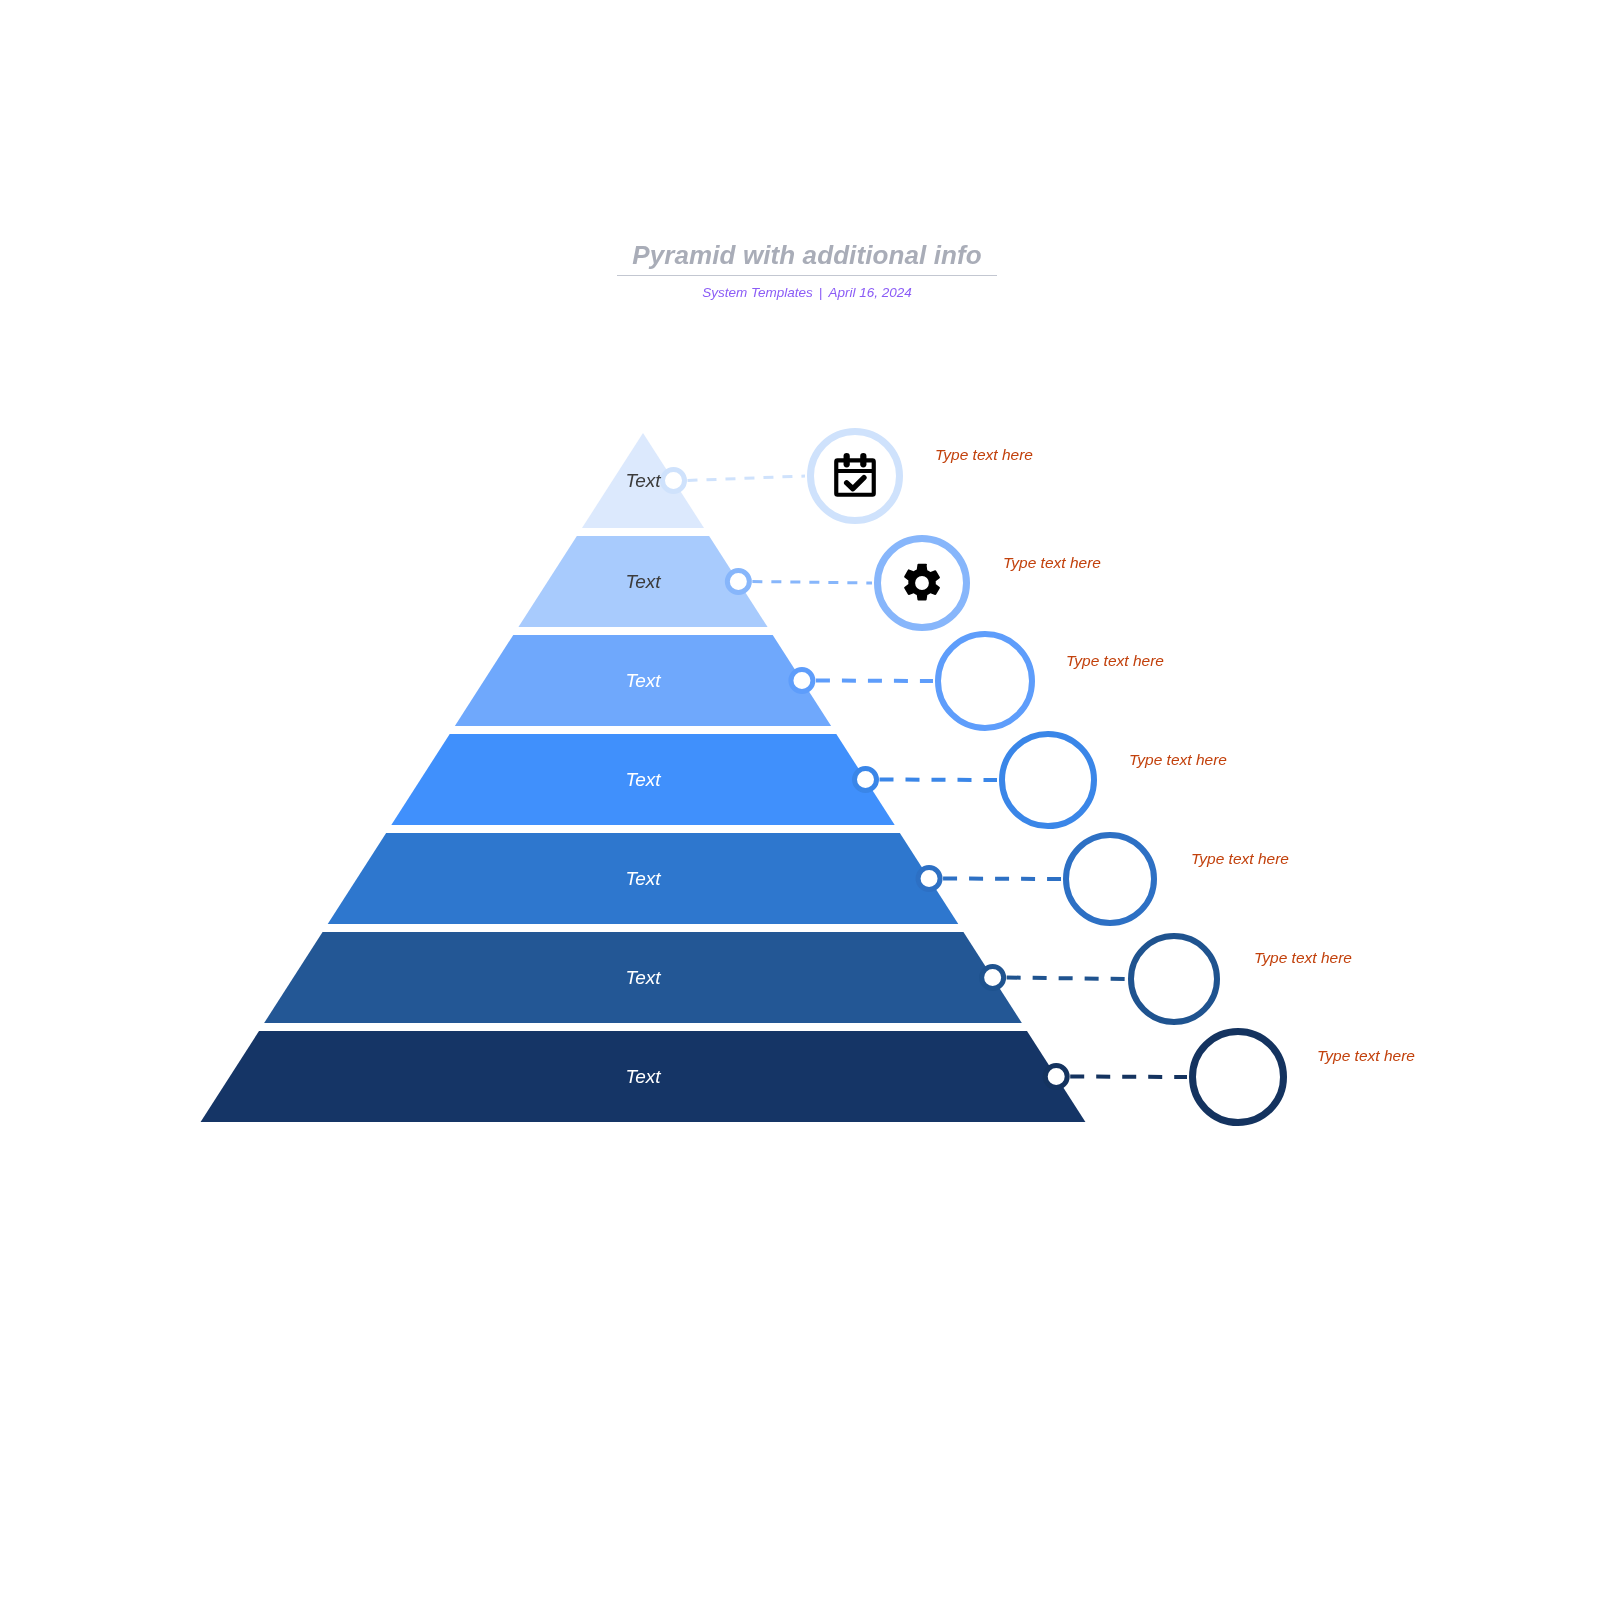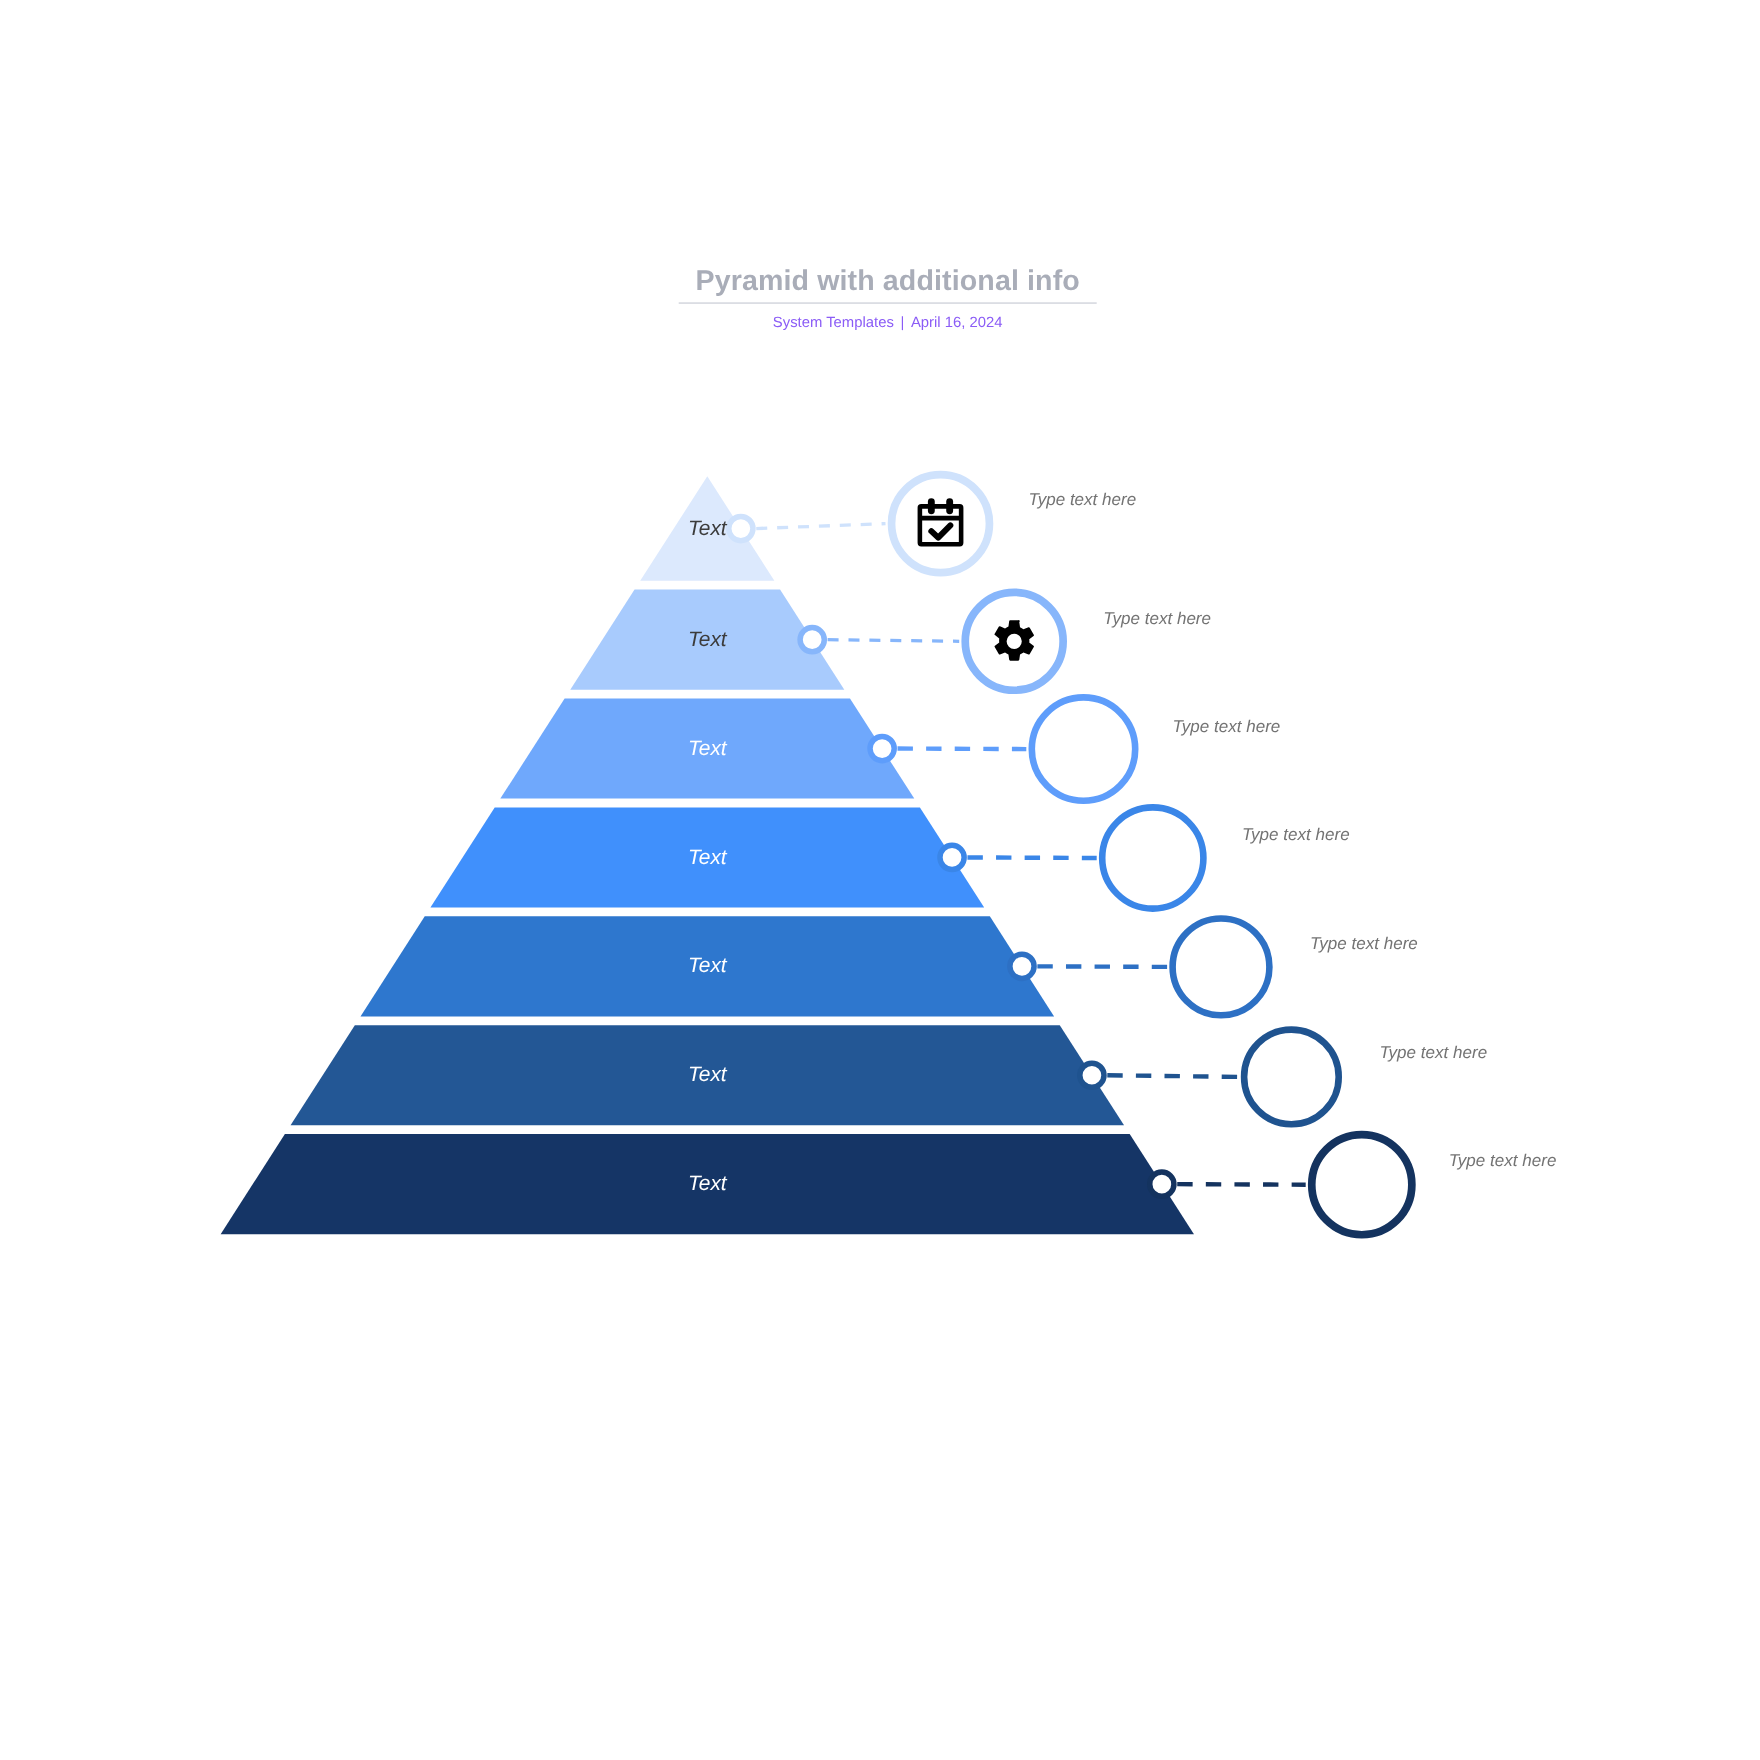--- a/index.html
+++ b/index.html
@@ -15,20 +15,21 @@
     overflow: hidden;
   }
 
   
   #header {
     position: absolute;
     left: 617px;
     top: 238px;
     width: 380px;
     text-align: center;
+    font-style: italic;
   }
   #doc-title {
     font-size: 26px;
     font-weight: bold;
     color: #a9adb8;
     letter-spacing: 0.1px;
     line-height: 34px;
     white-space: nowrap;
   }
   #title-rule {
@@ -67,21 +68,21 @@
     white-space: nowrap;
     transform: translate(-50%, -50%);
     pointer-events: none;
   }
 
   
   .info-text {
     position: absolute;
     font-size: 15.5px;
     font-style: italic;
-    color: #737373;
+    color: #c2410c;
     white-space: nowrap;
     transform: translateY(-50%);
     text-align: center;
   }
 
   
   .icon-circle {
     position: absolute;
     border-radius: 50%;
     background: #ffffff;

